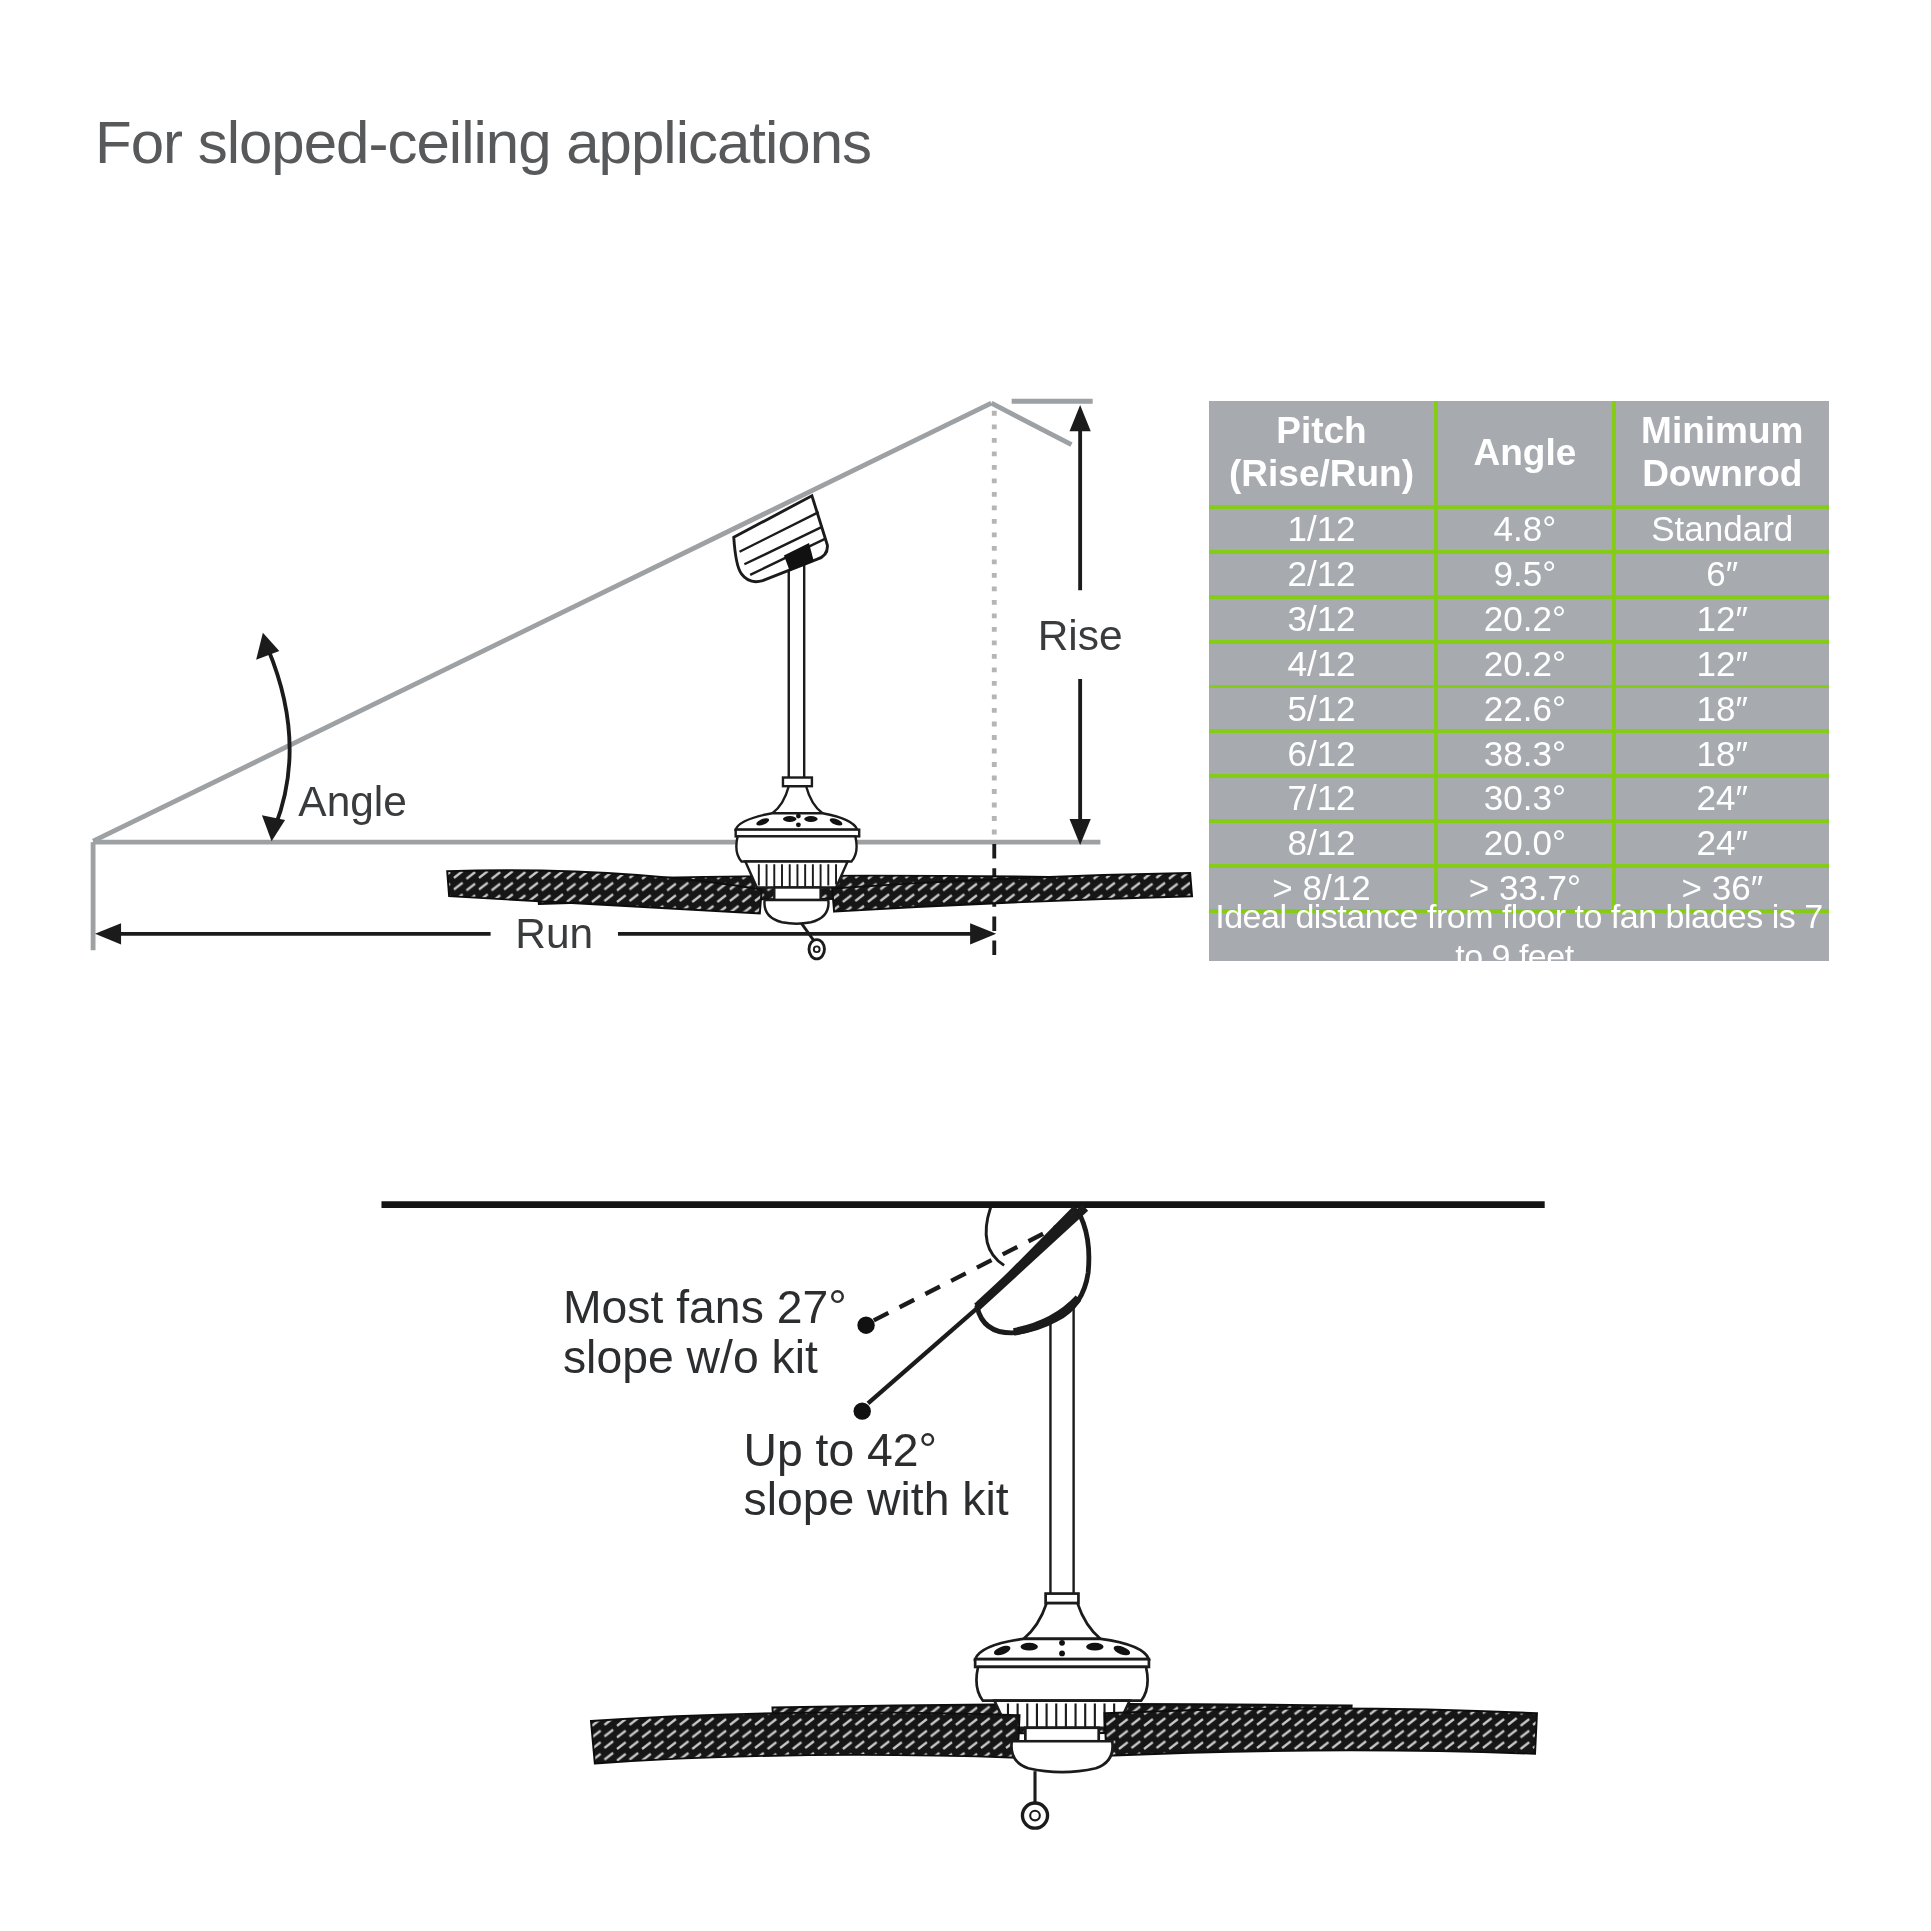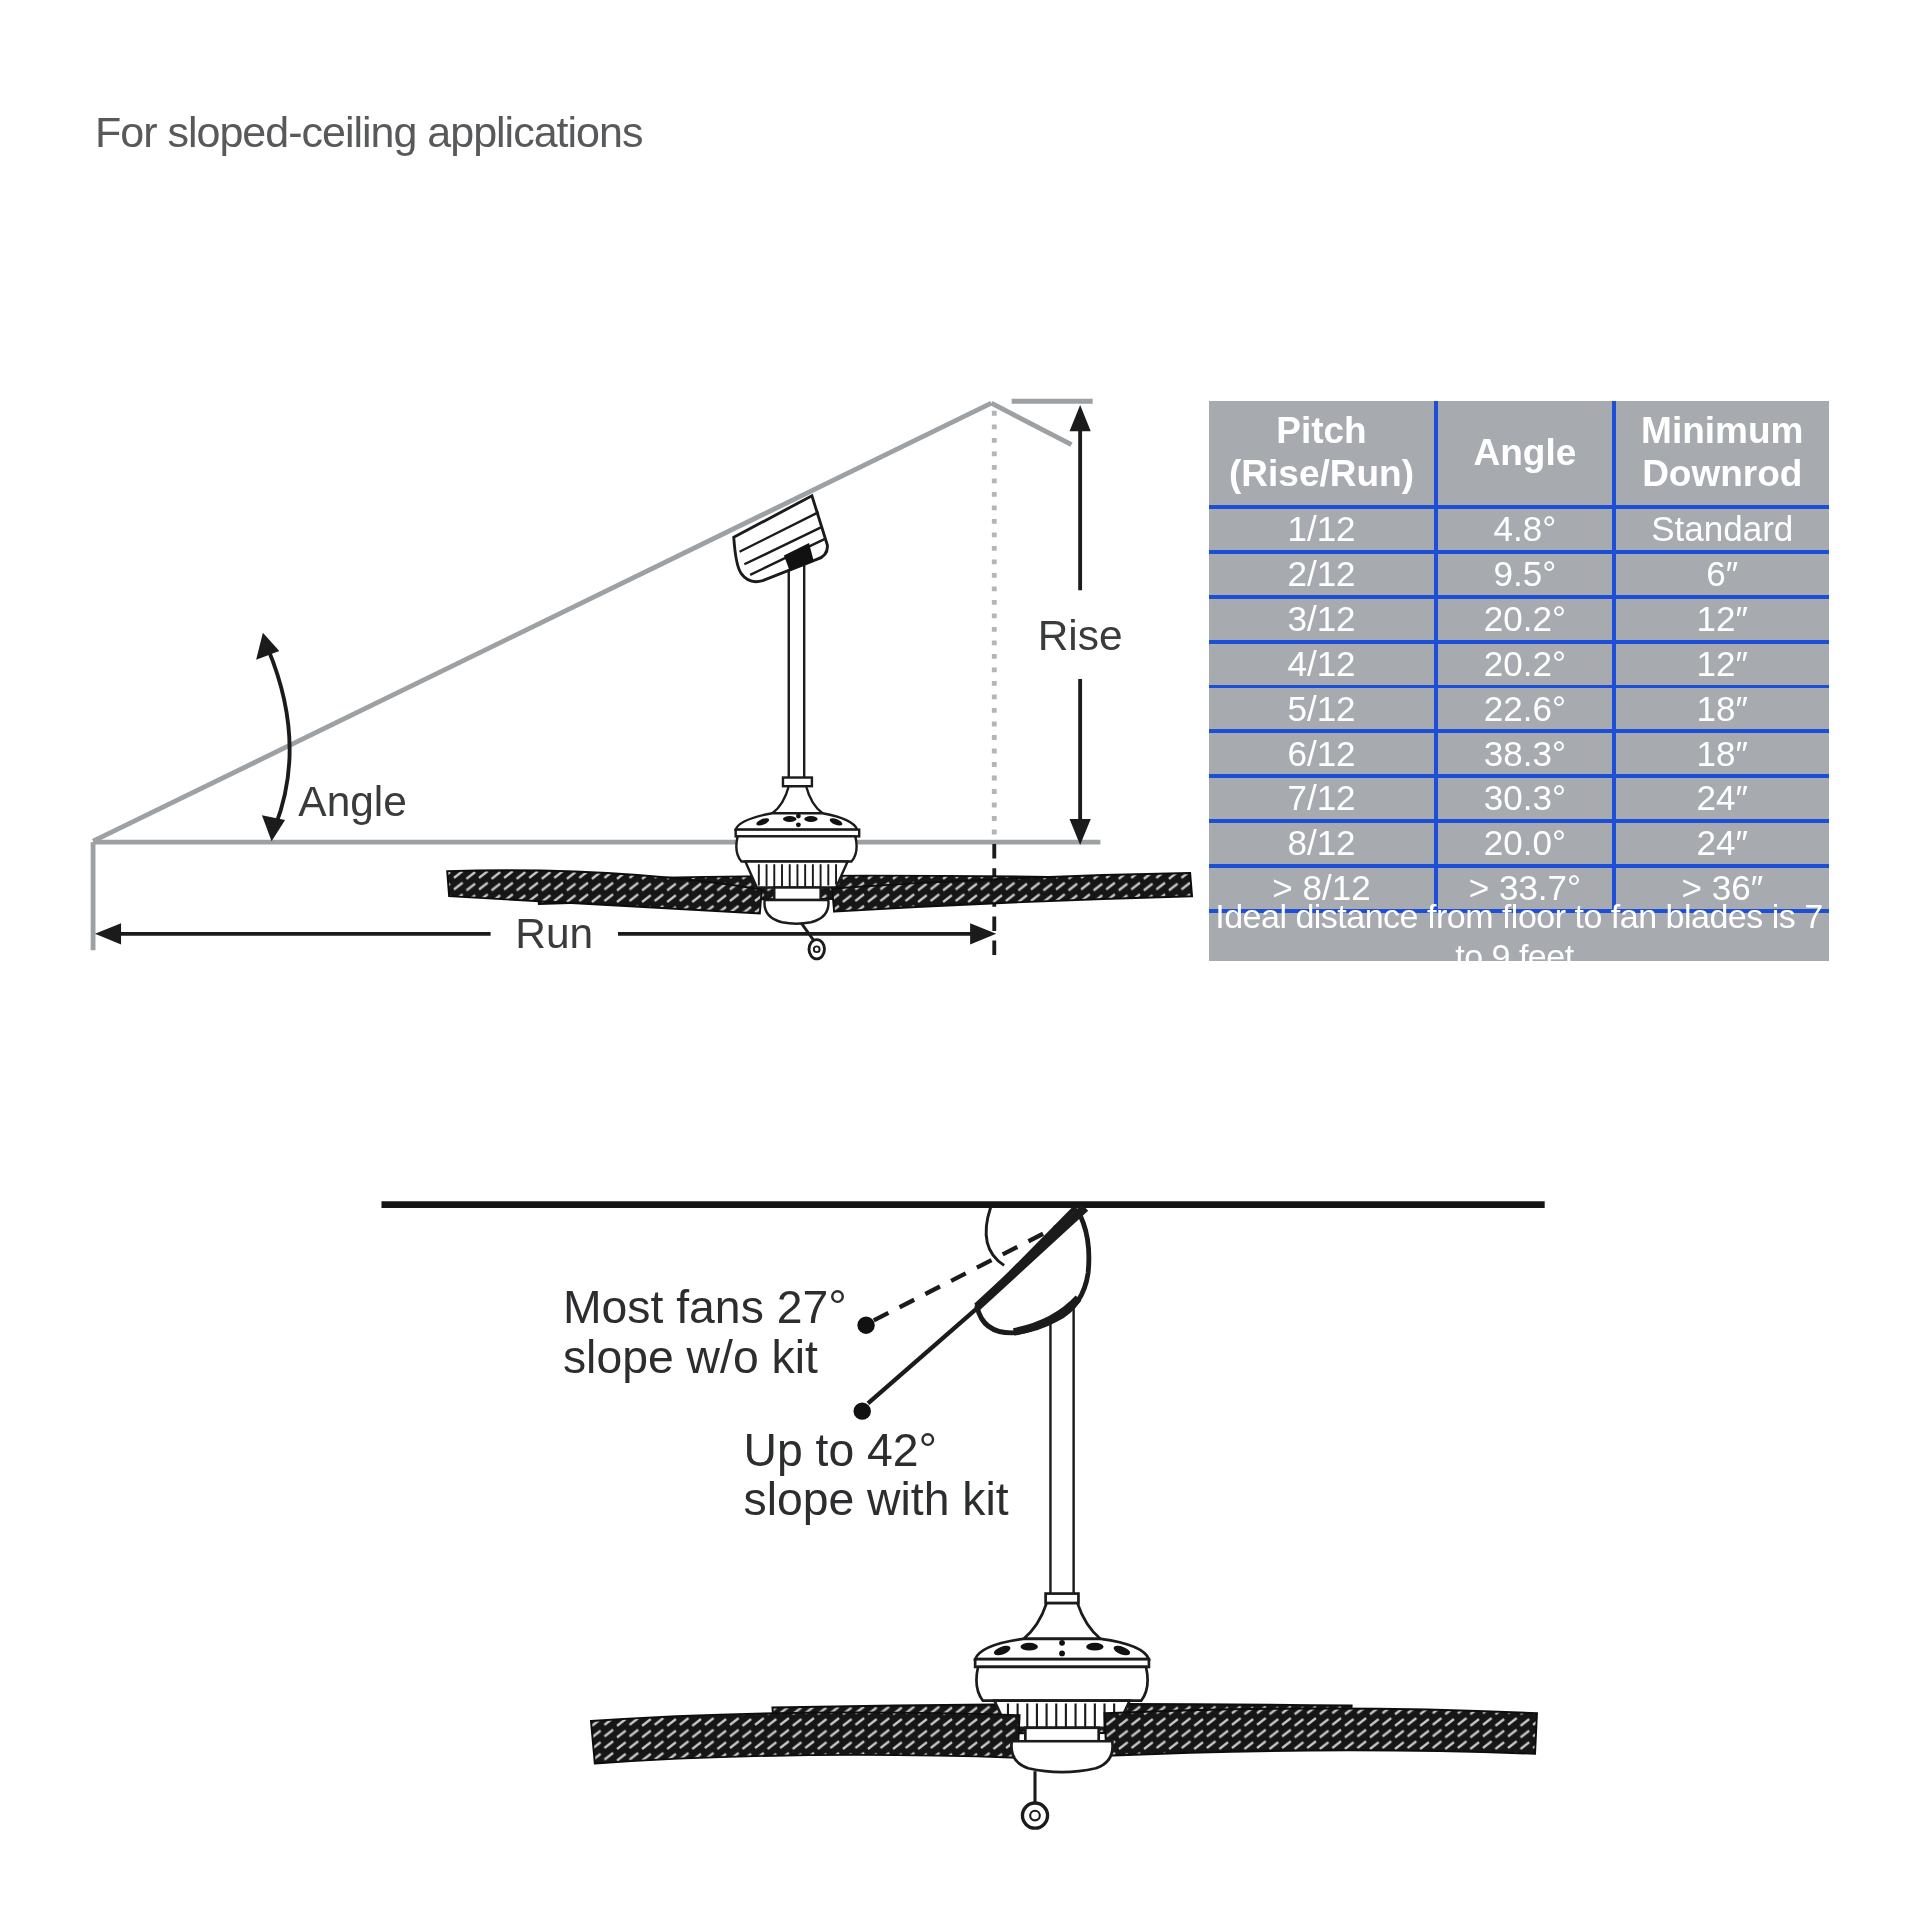--- a/index.html
+++ b/index.html
@@ -6,37 +6,37 @@
   html,body { width:1931px; height:1931px; }
   body {
     position:relative;
     background:#ffffff;
     font-family:"Liberation Sans", sans-serif;
     overflow:hidden;
   }
   .page-title {
     position:absolute;
     left:95px; top:108px;
-    font-size:43px;
+    font-size:60px;
     font-weight:300;
     letter-spacing:-1px;
     color:#58595b;
     text-align:right;
   }
   svg { position:absolute; font-family:"Liberation Sans", sans-serif; }
   #diagram1 { left:0px; top:270px; }
   #diagram2 { left:367px; top:1159px; }
   .dim-label { font-size:44px; fill:#3a3b3d; }
   .note-label { font-size:48px; fill:#2c2d2f; }
   
   .pitch-table {
     position:absolute;
     left:1209px; top:401px;
     width:620px; height:556px;
-    background:#1d4ed8;
+    background:#84cc16;
     display:grid;
     grid-template-columns:225px 174px 213px;
     grid-template-rows:104px repeat(9,41px) 48px;
     gap:3.9px;
   }
   .pitch-table .cell {
     background:#a7abb0;
     color:#ffffff;
     display:flex;
     flex-direction:column;

